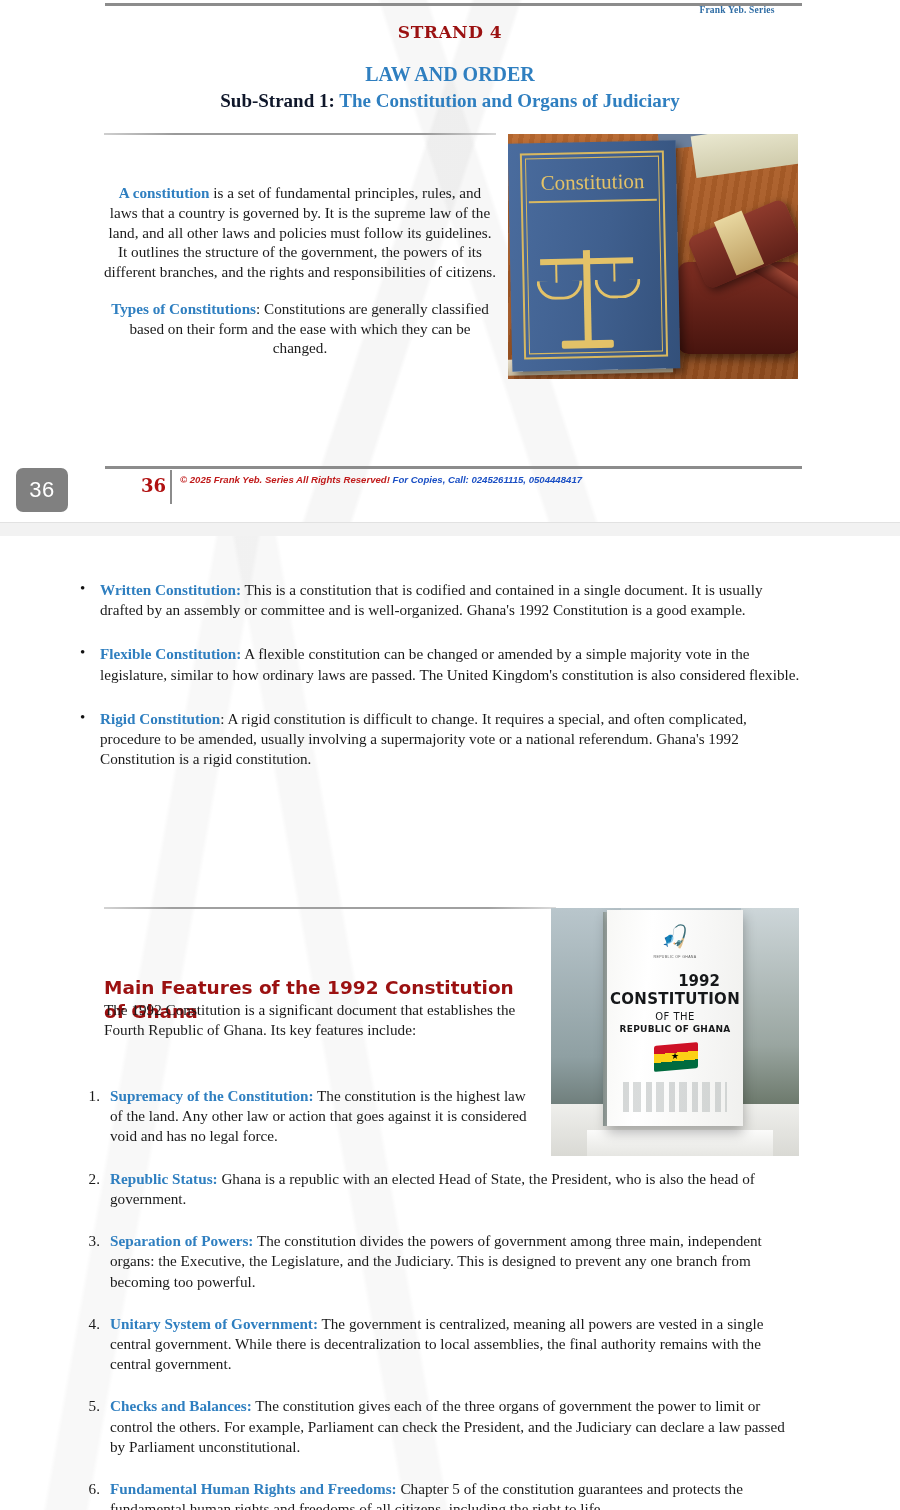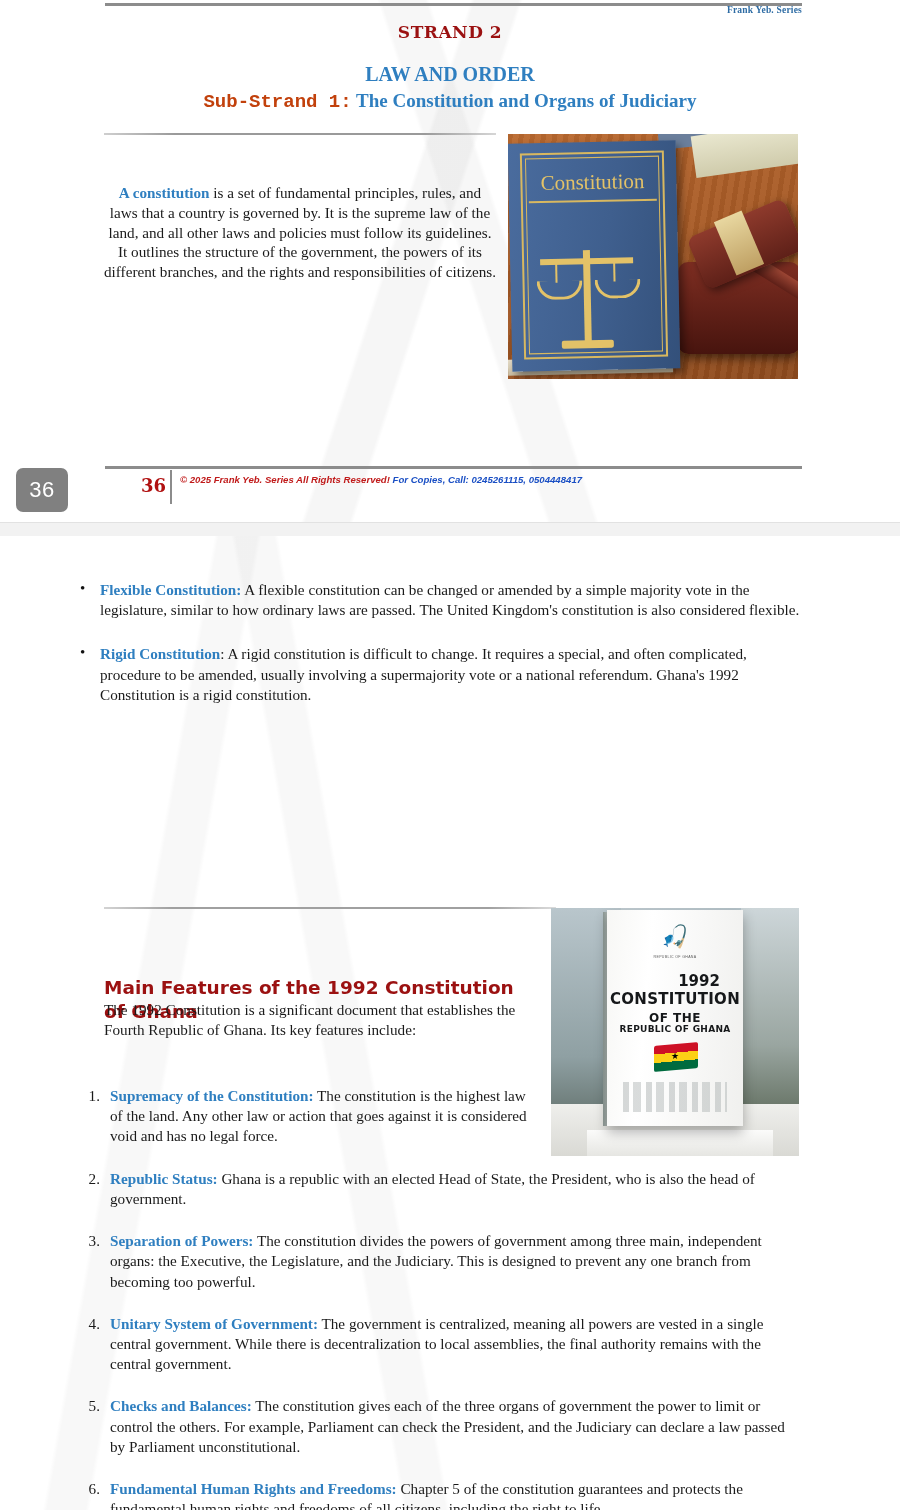--- a/index.html
+++ b/index.html
@@ -30,33 +30,33 @@
     position:absolute;inset:0;pointer-events:none;z-index:0;
     background:
       linear-gradient(100deg, transparent 20%, rgba(0,0,0,0.028) 20.4%, rgba(0,0,0,0.028) 24%, transparent 24.4%),
       linear-gradient(-100deg, transparent 58%, rgba(0,0,0,0.026) 58.4%, rgba(0,0,0,0.026) 62%, transparent 62.4%);
   }
 
   .content{position:relative;z-index:2;}
 
   
   .top-rule{position:absolute;left:105px;top:3px;width:697px;height:3px;background:#8c8c8c;}
-  .brand{position:absolute;left:672px;top:5px;width:130px;text-align:right;
+  .brand{position:absolute;left:672px;top:5px;width:130px;text-align:center;
          font-family:"Liberation Serif", serif;font-weight:bold;font-size:9.5px;
          color:#2e6ca4;letter-spacing:.2px;}
 
   
   .strand-title{position:absolute;left:0;top:22px;width:900px;text-align:center;
         font-family:"DejaVu Serif", serif;font-weight:bold;font-size:17px;color:#9b1111;
         letter-spacing:.5px;}
   .law-title{position:absolute;left:0;top:63px;width:900px;text-align:center;
         font-family:"Liberation Serif", serif;font-weight:bold;font-size:20px;color:#2f7fc0;}
   .substrand{position:absolute;left:0;top:90px;width:900px;text-align:center;
         font-family:"Liberation Serif", serif;font-weight:bold;font-size:19px;color:#2f7fc0;}
-  .substrand .lbl{color:#c2410c;font-family:Liberation Mono, monospace;}
+  .substrand .lbl{color:#0f172a;}
 
   
   .rule-thin{position:absolute;height:2px;
     background:linear-gradient(90deg,#cfcfcf,#9a9a9a 18%,#9a9a9a 82%,#d6d6d6);}
 
   
   .p1-text{position:absolute;left:104px;top:183px;width:392px;
     font-size:15.2px;line-height:1.30;color:#1a1a1a;text-align:center;}
   .p1-text p{margin:0;}
   .p1-text p + p{margin-top:17px;}
@@ -155,21 +155,21 @@
   .c92-spine{position:absolute;left:52px;top:4px;width:9px;height:214px;
       background:linear-gradient(90deg,#8e9a96,#cfd4d1);}
   .c92-arms{position:absolute;left:0;right:0;top:16px;text-align:center;font-size:22px;line-height:1;}
   .c92-arms-sub{position:absolute;left:0;right:0;top:45px;text-align:center;
       font-family:"Liberation Sans", sans-serif;font-size:3.6px;color:#5b5b5b;letter-spacing:.3px;}
   .c92-y{position:absolute;left:0;right:0;top:62px;text-align:center;
       font-family:"DejaVu Sans", sans-serif;font-weight:bold;font-size:15px;color:#16181a;padding-left:48px;}
   .c92-t{position:absolute;left:0;right:0;top:80px;text-align:center;
       font-family:"DejaVu Sans", sans-serif;font-weight:bold;font-size:15px;color:#16181a;letter-spacing:.3px;}
   .c92-of{position:absolute;left:0;right:0;top:101px;text-align:center;
-      font-family:"DejaVu Sans", sans-serif;font-weight:bold;font-size:12px;color:#16181a;letter-spacing:.5px;}
+      font-family:"DejaVu Sans", sans-serif;font-weight:normal;font-size:10px;color:#16181a;letter-spacing:.5px;}
   .c92-rep{position:absolute;left:0;right:0;top:114px;text-align:center;
       font-family:"DejaVu Sans", sans-serif;font-weight:bold;font-size:9px;color:#16181a;letter-spacing:.3px;}
   .c92-flag{position:absolute;left:47px;top:134px;width:44px;height:26px;
       background:linear-gradient(180deg,#ce1126 0 33%,#fcd116 33% 66%,#006b3f 66% 100%);
       border-radius:2px;transform:skewY(-5deg);}
   .c92-star{position:absolute;left:64px;top:142px;font-size:9px;color:#000;line-height:1;}
   .c92-city{position:absolute;left:16px;bottom:14px;width:104px;height:30px;
       background:repeating-linear-gradient(90deg,
         rgba(180,185,185,.55) 0 6px, transparent 6px 10px,
         rgba(170,176,176,.45) 10px 18px, transparent 18px 23px);}
@@ -181,30 +181,31 @@
 
 <div class="viewer">
 
   <div class="page page-1">
     <div class="watermark"></div>
     <div class="content">
 
       <div class="top-rule"></div>
       <div class="brand">Frank Yeb. Series</div>
 
-      <div class="strand-title">STRAND 2</div>
+      <div class="strand-title">STRAND 4</div>
       <div class="law-title">LAW AND ORDER</div>
       <div class="substrand">
         <span class="lbl">Sub-Strand 1:</span><span> The Constitution and Organs of Judiciary</span>
       </div>
 
       <div class="rule-thin" style="left:104px;top:133px;width:392px;"></div>
 
       <div class="p1-text">
         <p><span class="kw">A constitution</span><span> is a set of fundamental principles, rules, and laws that a country is governed by. It is the supreme law of the land, and all other laws and policies must follow its guidelines. It outlines the structure of the government, the powers of its different branches, and the rights and responsibilities of citizens.</span></p>
+        <p><span class="kw">Types of Constitutions</span><span>: Constitutions are generally classified based on their form and the ease with which they can be changed.</span></p>
       </div>
 
       <div class="img-gavel">
         <div class="ig-desk2"></div>
         <div class="ig-paper2"></div>
         <div class="ig-paper"></div>
         <div class="ig-block"></div>
         <div class="ig-gavel-handle"></div>
         <div class="ig-gavel-head"></div>
         <div class="ig-gavel-band"></div>
@@ -237,20 +238,23 @@
   </div>
 
   <div class="page-gap"></div>
 
   <div class="page page-2">
     <div class="watermark2"></div>
     <div class="content">
 
       <div class="bullets">
         <div class="b-item">
+          <span class="kw">Written Constitution:</span><span> This is a constitution that is codified and contained in a single document. It is usually drafted by an assembly or committee and is well-organized. Ghana's 1992 Constitution is a good example.</span>
+        </div>
+        <div class="b-item">
           <span class="kw">Flexible Constitution:</span><span> A flexible constitution can be changed or amended by a simple majority vote in the legislature, similar to how ordinary laws are passed. The United Kingdom's constitution is also considered flexible.</span>
         </div>
         <div class="b-item">
           <span class="kw">Rigid Constitution</span><span>: A rigid constitution is difficult to change. It requires a special, and often complicated, procedure to be amended, usually involving a supermajority vote or a national referendum. Ghana's 1992 Constitution is a rigid constitution.</span>
         </div>
       </div>
 
       <div class="mf-rule"></div>
       <div class="mf-head">Main Features of the 1992 Constitution of Ghana</div>
       <div class="mf-intro">The 1992 Constitution is a significant document that establishes the Fourth Republic of Ghana. Its key features include:</div>

